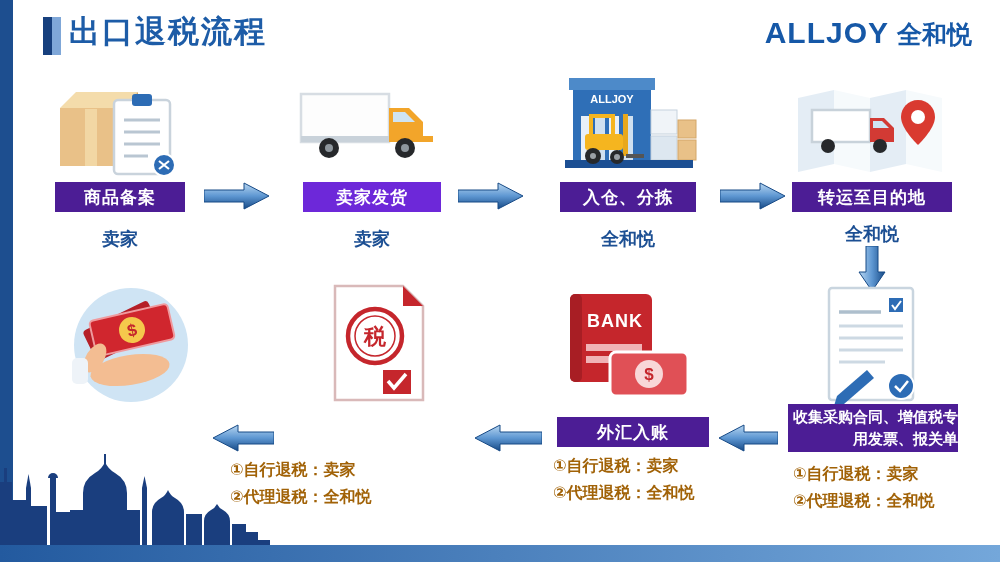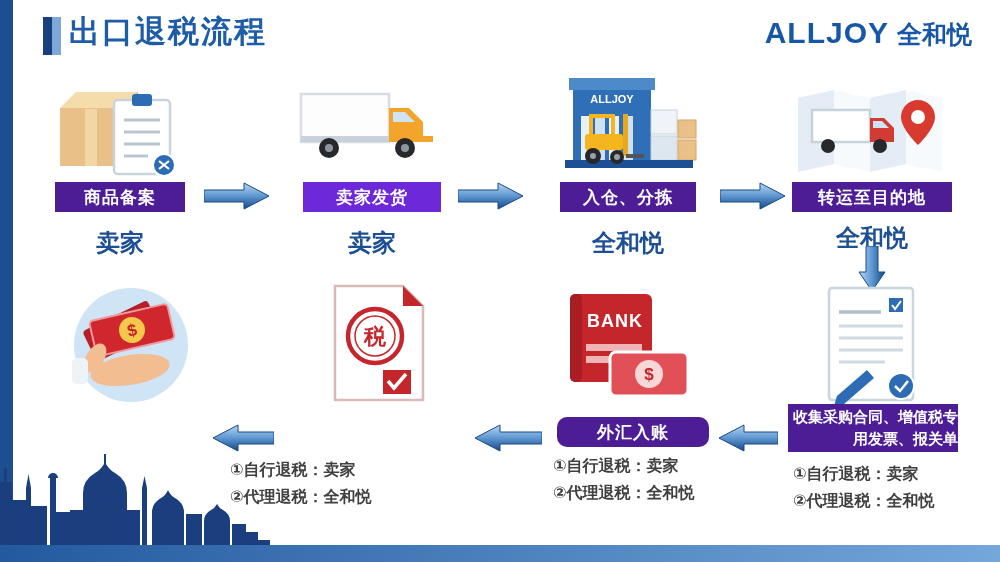--- a/index.html
+++ b/index.html
@@ -21,26 +21,26 @@
   
   .pill{position:absolute;height:30px;display:flex;align-items:center;justify-content:center;
         background:#4c1d95;color:#fff;font-weight:700;font-size:17px;letter-spacing:1px;text-align:center;}
   .pill.light{background:#6d28d9;}
   .p1{left:55px;top:182px;width:130px;}
   .p2{left:303px;top:182px;width:138px;}
   .p3{left:560px;top:182px;width:136px;}
   .p4{left:792px;top:182px;width:160px;}
   .p5{left:58px;top:417px;width:148px;}
   .p6{left:296px;top:417px;width:168px;}
-  .p7{left:557px;top:417px;width:152px;border-radius:10px;}
+  .p7{left:557px;top:417px;width:152px;}
   .p8{left:788px;top:404px;width:170px;height:48px;font-size:15px;line-height:22px;letter-spacing:0;text-align:right;}
   
-  .actor{position:absolute;width:140px;text-align:center;color:#1c4f93;font-weight:700;font-size:24px;}
+  .actor{position:absolute;width:140px;text-align:center;color:#1c4f93;font-weight:700;font-size:18px;}
   .a1{left:50px;top:227px;} .a2{left:302px;top:227px;} .a3{left:558px;top:227px;} .a4{left:802px;top:222px;}
-  .note{position:absolute;color:#404040;font-weight:700;font-size:16px;line-height:27px;white-space:nowrap;}
+  .note{position:absolute;color:#a16207;font-weight:700;font-size:16px;line-height:27px;white-space:nowrap;}
   .n6{left:230px;top:456px;} .n7{left:553px;top:452px;} .n8{left:793px;top:460px;}
   .abs{position:absolute;}
 </style>
 </head>
 <body>
 
 <div class="stage">
 
   <svg width="0" height="0" style="position:absolute">
     <defs>

